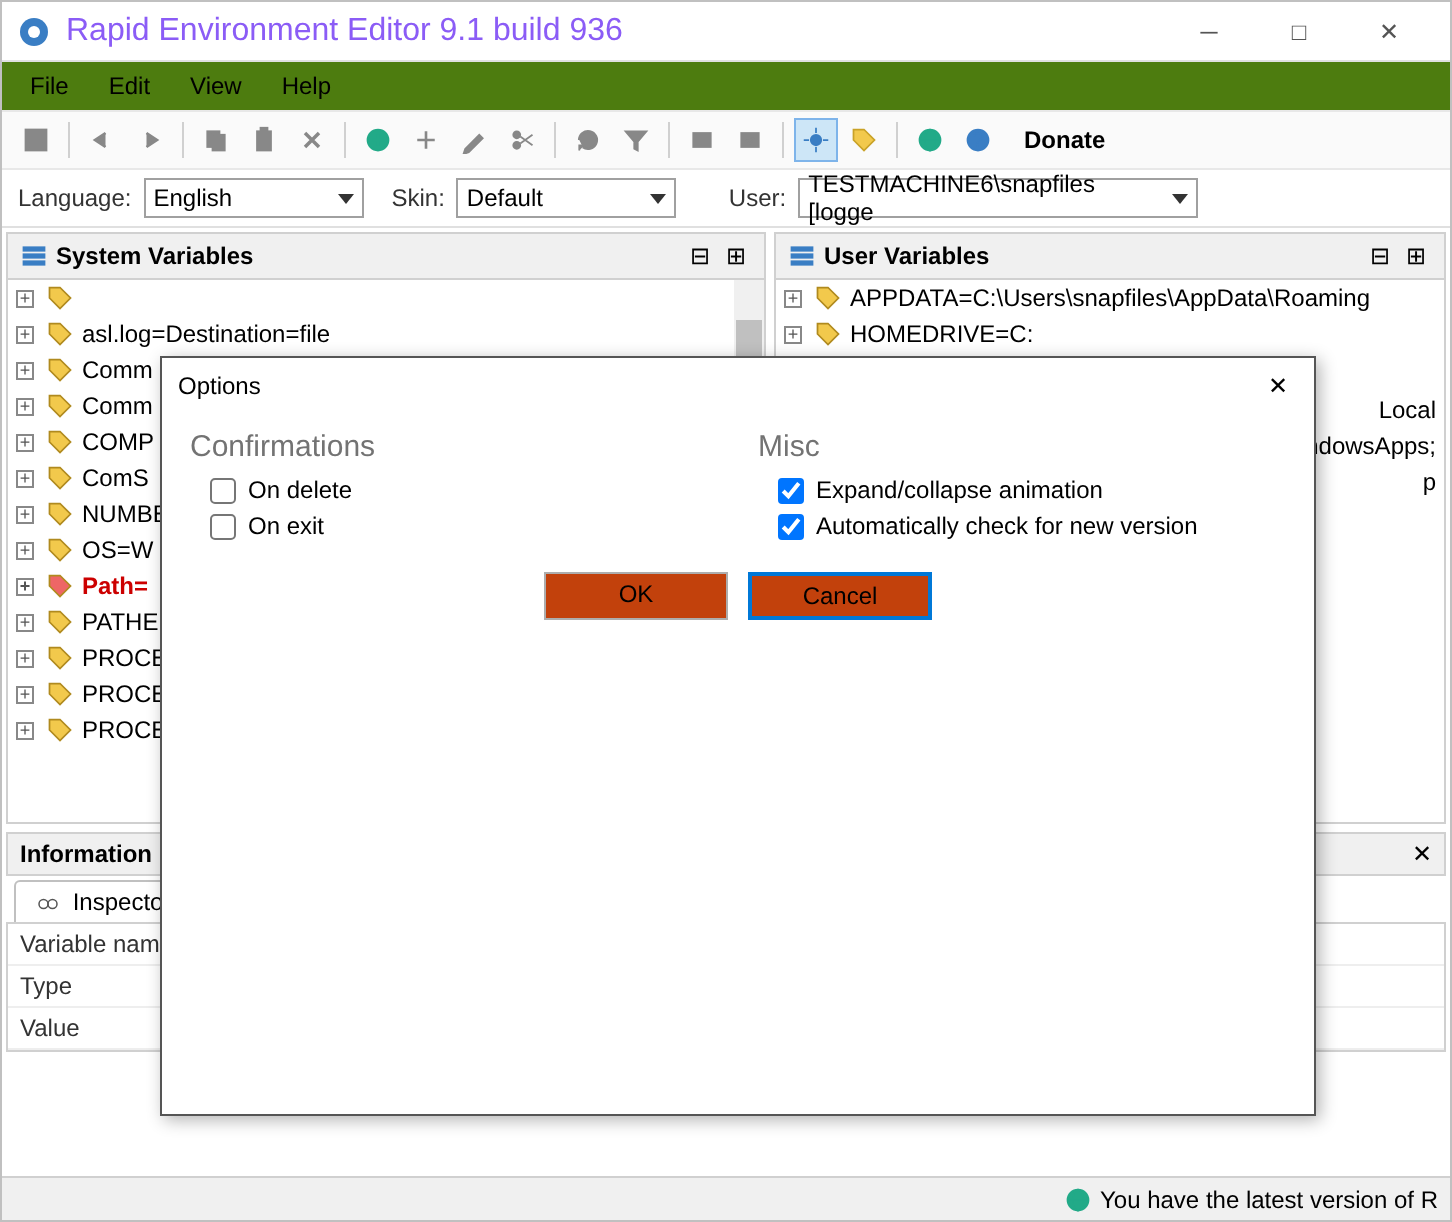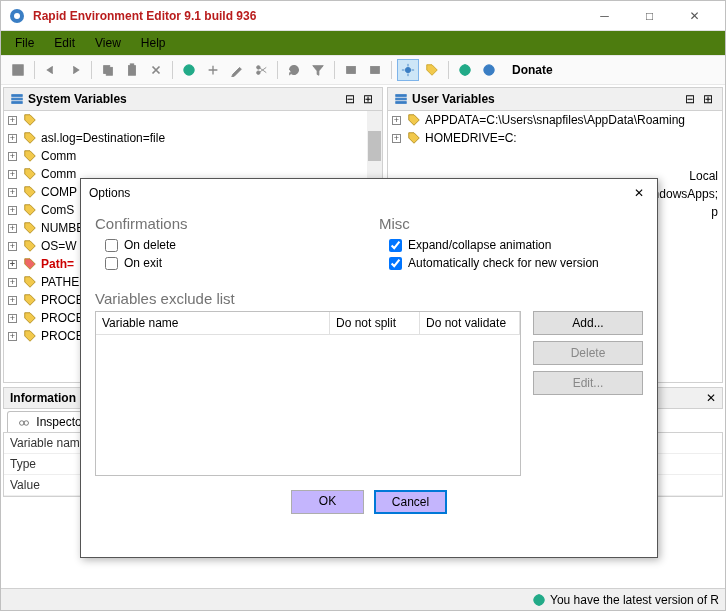--- a/index.html
+++ b/index.html
@@ -1,21 +1,21 @@
 <!DOCTYPE html>
 <html><head>
 <meta charset="utf-8">
 <style>
 * { box-sizing: border-box; margin: 0; padding: 0; font-family: "Segoe UI", Tahoma, sans-serif; font-size: 12px; }
 body { background: #f0f0f0; width: 726px; height: 611px; overflow: hidden; position: relative; }
 
 .window { position: absolute; top: 0; left: 0; width: 726px; height: 611px; background: #fff; border: 1px solid #c0c0c0; }
 .titlebar { display: flex; align-items: center; height: 30px; padding: 0 8px; background: #fff; border-bottom: 1px solid #e0e0e0; }
 .titlebar .app-icon { width: 16px; height: 16px; margin-right: 8px; }
-.titlebar .title { flex: 1; color: #b91c1c; font-size: 12px; font-weight: bold; }
+.titlebar .title { flex: 1; color: #8b5cf6; font-size: 16px; }
 .winbtns { display: flex; }
 .winbtn { width: 45px; height: 30px; display: flex; align-items: center; justify-content: center; color: #555; }
 
 .menubar { display: flex; gap: 4px; padding: 2px 6px; background: #4d7c0f; }
 .menubar span { padding: 3px 8px; }
 
 .toolbar { display: flex; align-items: center; gap: 2px; padding: 3px 6px; border-top: 1px solid #e8e8e8; border-bottom: 1px solid #e8e8e8; background: #fafafa; }
 .tbtn { width: 22px; height: 22px; display: flex; align-items: center; justify-content: center; border: 1px solid transparent; }
 .tbtn.highlight { border: 1px solid #7eb4ea; background: #cde6f7; }
 .tbtn svg { width: 14px; height: 14px; }
@@ -67,21 +67,21 @@
 .cbrow input { width: 13px; height: 13px; }
 .excl { margin-top: 18px; }
 .excl-body { display: flex; gap: 12px; margin-top: 4px; }
 .excl-list { flex: 1; border: 1px solid #c0c0c0; height: 165px; background: #fff; }
 .excl-list .hdr { display: flex; border-bottom: 1px solid #e0e0e0; }
 .excl-list .hdr div { padding: 4px 6px; border-right: 1px solid #e0e0e0; }
 .excl-btns { display: flex; flex-direction: column; gap: 6px; width: 110px; }
 .btn { padding: 4px 8px; background: #e1e1e1; border: 1px solid #adadad; text-align: center; }
 .btn.disabled { color: #888; }
 .modal-buttons { display: flex; justify-content: center; gap: 10px; margin-top: 14px; }
-.mbtn { width: 73px; padding: 3px 0; background: #c4b5fd; border: 1px solid #adadad; text-align: center; }
+.mbtn { width: 92px; padding: 3px 0; background: #c2410c; border: 1px solid #adadad; text-align: center; }
 .mbtn.focus { border: 2px solid #0078d7; }
 
 
 .ic-gray { stroke: #888; fill: #888; }
 .ic-green { stroke: #2a8; fill: #2a8; }
 .ic-blue { stroke: #3a7ec4; fill: #3a7ec4; }
 .ic-yellow { fill: #f2c94c; stroke: #c9a227; }
 </style>
 </head>
 <body>
@@ -215,20 +215,37 @@
       </div>
     <div class="tbtn">
         <svg viewBox="0 0 16 16">
           <circle cx="8" cy="8" r="6" class="ic-blue" fill="none"></circle>
           <text x="8" y="12" text-anchor="middle" font-size="10" fill="#3a7ec4">?</text>
         </svg>
       </div>
     <span class="donate">Donate</span>
   </div>
 
+  <div class="selectrow">
+    <label>Language:</label>
+    <div class="combo" style="width:110px">
+        <span>English</span>
+        <div class="caret"></div>
+      </div>
+    <label style="margin-left:8px">Skin:</label>
+    <div class="combo" style="width:110px">
+        <span>Default</span>
+        <div class="caret"></div>
+      </div>
+    <label style="margin-left:20px">User:</label>
+    <div class="combo" style="width:200px">
+        <span>TESTMACHINE6\snapfiles [logge</span>
+        <div class="caret"></div>
+      </div>
+  </div>
 
   <div class="panes">
     <div class="pane" style="flex:0 0 380px">
       <div class="pane-header">
         <svg class="tag-icon" viewBox="0 0 16 16">
             <rect x="2" y="3" width="12" height="2" class="ic-blue"></rect>
             <rect x="2" y="7" width="12" height="2" class="ic-blue"></rect>
             <rect x="2" y="11" width="12" height="2" class="ic-blue"></rect>
           </svg>
         <span class="title">System Variables</span>
@@ -433,36 +450,19 @@
           <input type="checkbox" checked="" style="">
           <span>Expand/collapse animation</span>
         </div>
         <div class="cbrow">
           <input type="checkbox" checked="" style="">
           <span>Automatically check for new version</span>
         </div>
       </div>
     </div>
 
-    <div class="excl">
-      <span class="legend">Variables exclude list</span>
-      <div class="excl-body">
-        <div class="excl-list">
-          <div class="hdr">
-            <div style="flex:1">Variable name</div>
-            <div style="width:90px">Do not split</div>
-            <div style="width:100px">Do not validate</div>
-          </div>
-        </div>
-        <div class="excl-btns">
-          <div class="btn">Add...</div>
-          <div class="btn disabled">Delete</div>
-          <div class="btn disabled">Edit...</div>
-        </div>
-      </div>
-    </div>
 
     <div class="modal-buttons">
       <div class="mbtn">OK</div>
       <div class="mbtn focus">Cancel</div>
     </div>
   </div>
 </div>
 
 </body></html>

